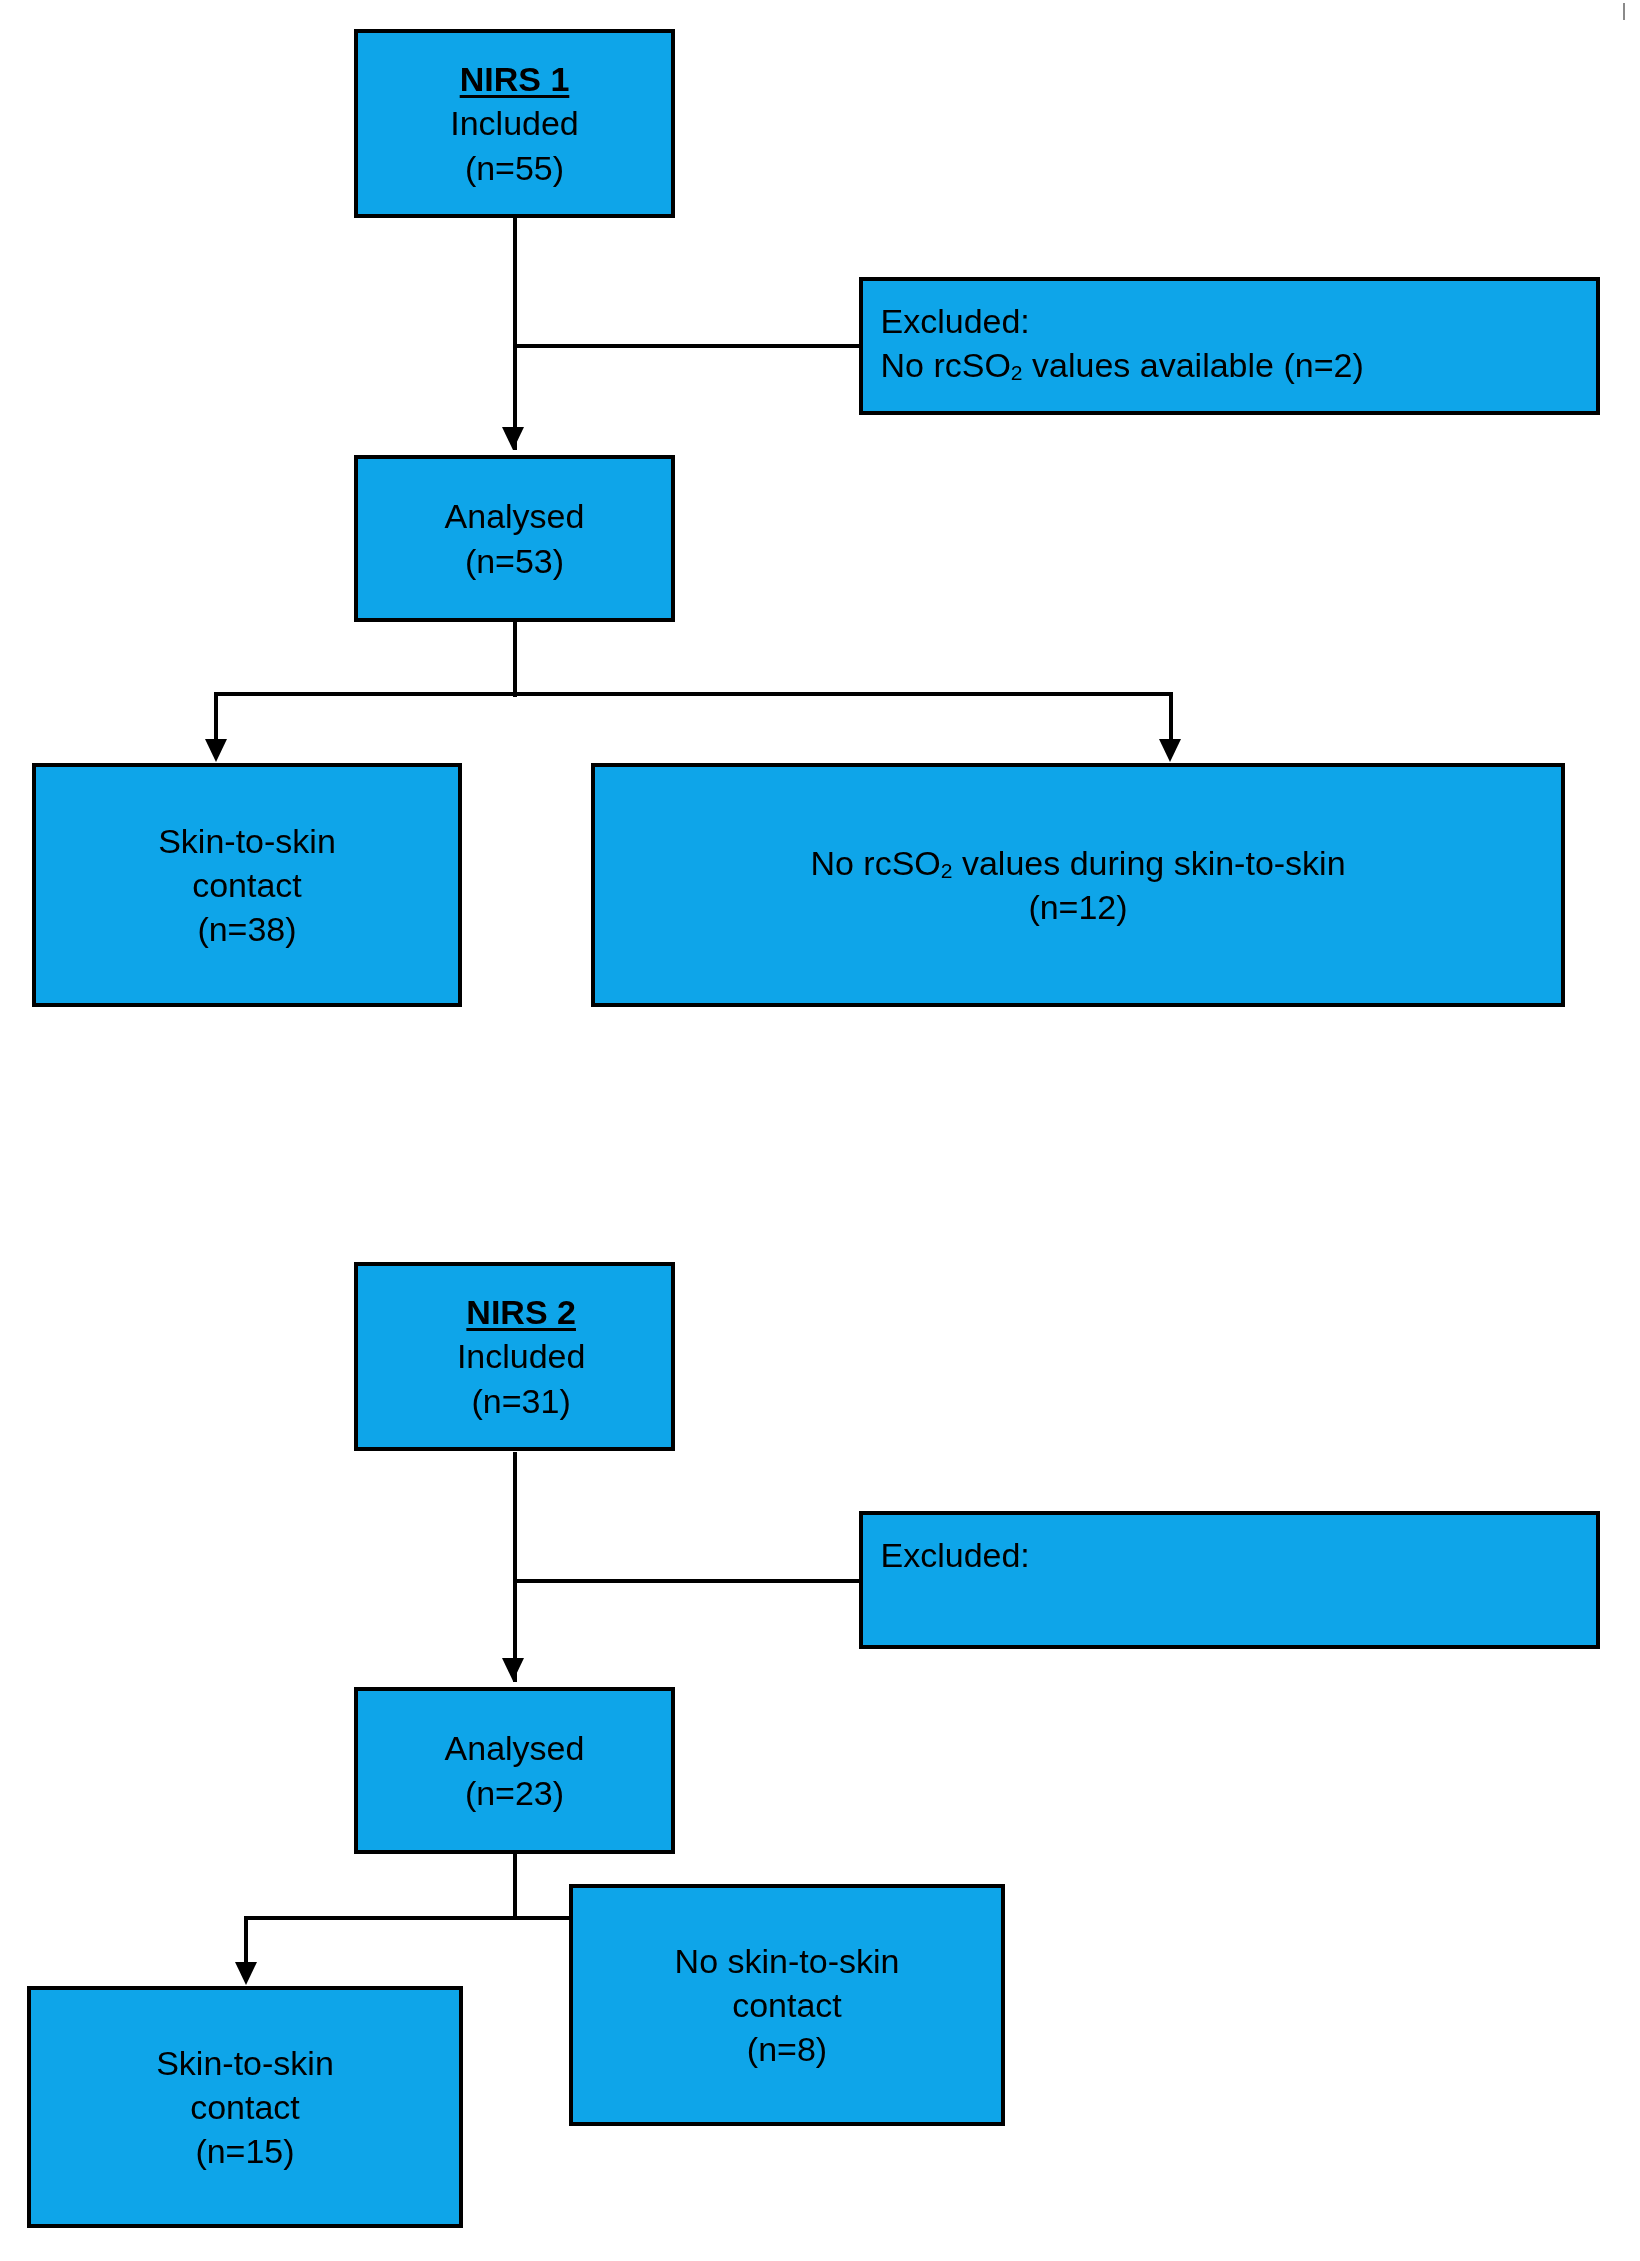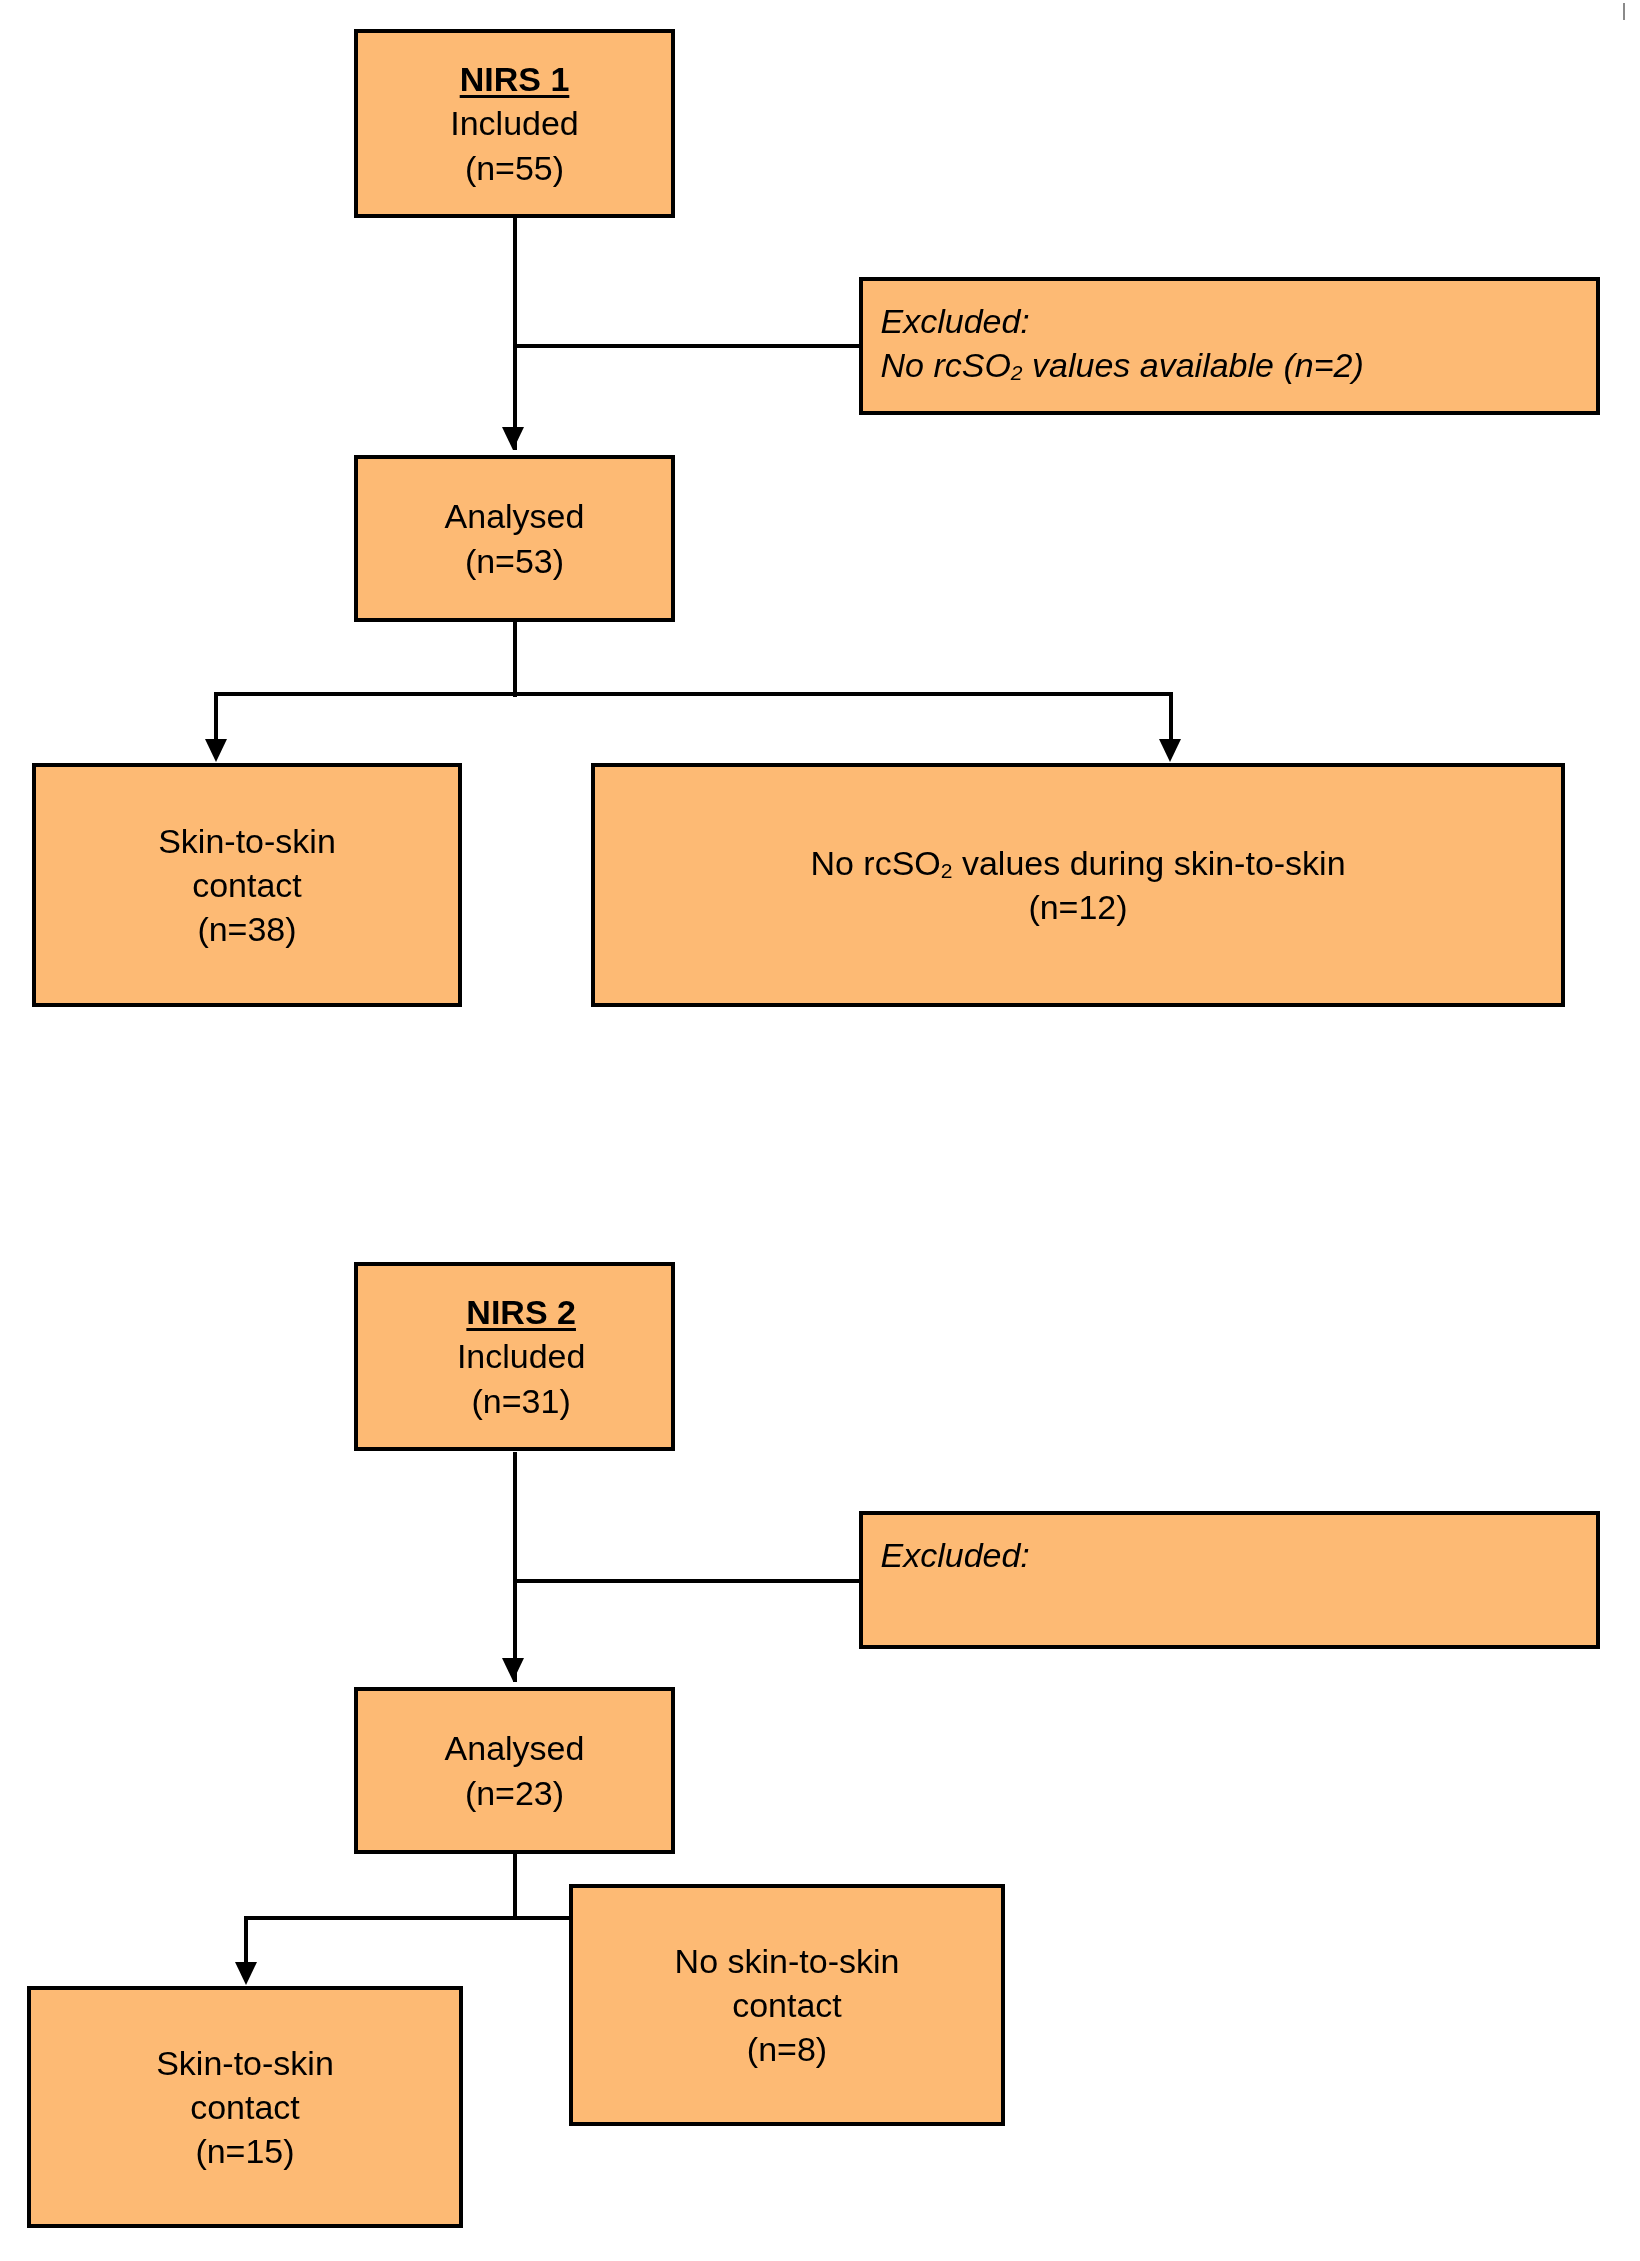--- a/index.html
+++ b/index.html
@@ -18,36 +18,35 @@
     height: 2261px;
     background: #ffffff;
     overflow: hidden;
   }
 
   
   .node {
     position: absolute;
     box-sizing: border-box;
     border: 4px solid #000000;
-    background: #fdba74;
+    background: #0ea5e9;
     display: flex;
     flex-direction: column;
     justify-content: center;
     align-items: center;
     text-align: center;
     line-height: 1.30;
     font-size: 34px;
     padding: 2.7px 6.7px;
   }
   .node.align-left {
     align-items: flex-start;
     text-align: left;
     justify-content: flex-start;
     padding: 17.5px 12px 17.5px 17.5px;
-    font-style: italic;
   }
   .node .line {
     display: block;
     white-space: nowrap;
   }
   .title {
     font-weight: bold;
     text-decoration: underline;
     text-underline-offset: 4px;
     text-decoration-thickness: 3.4px;

